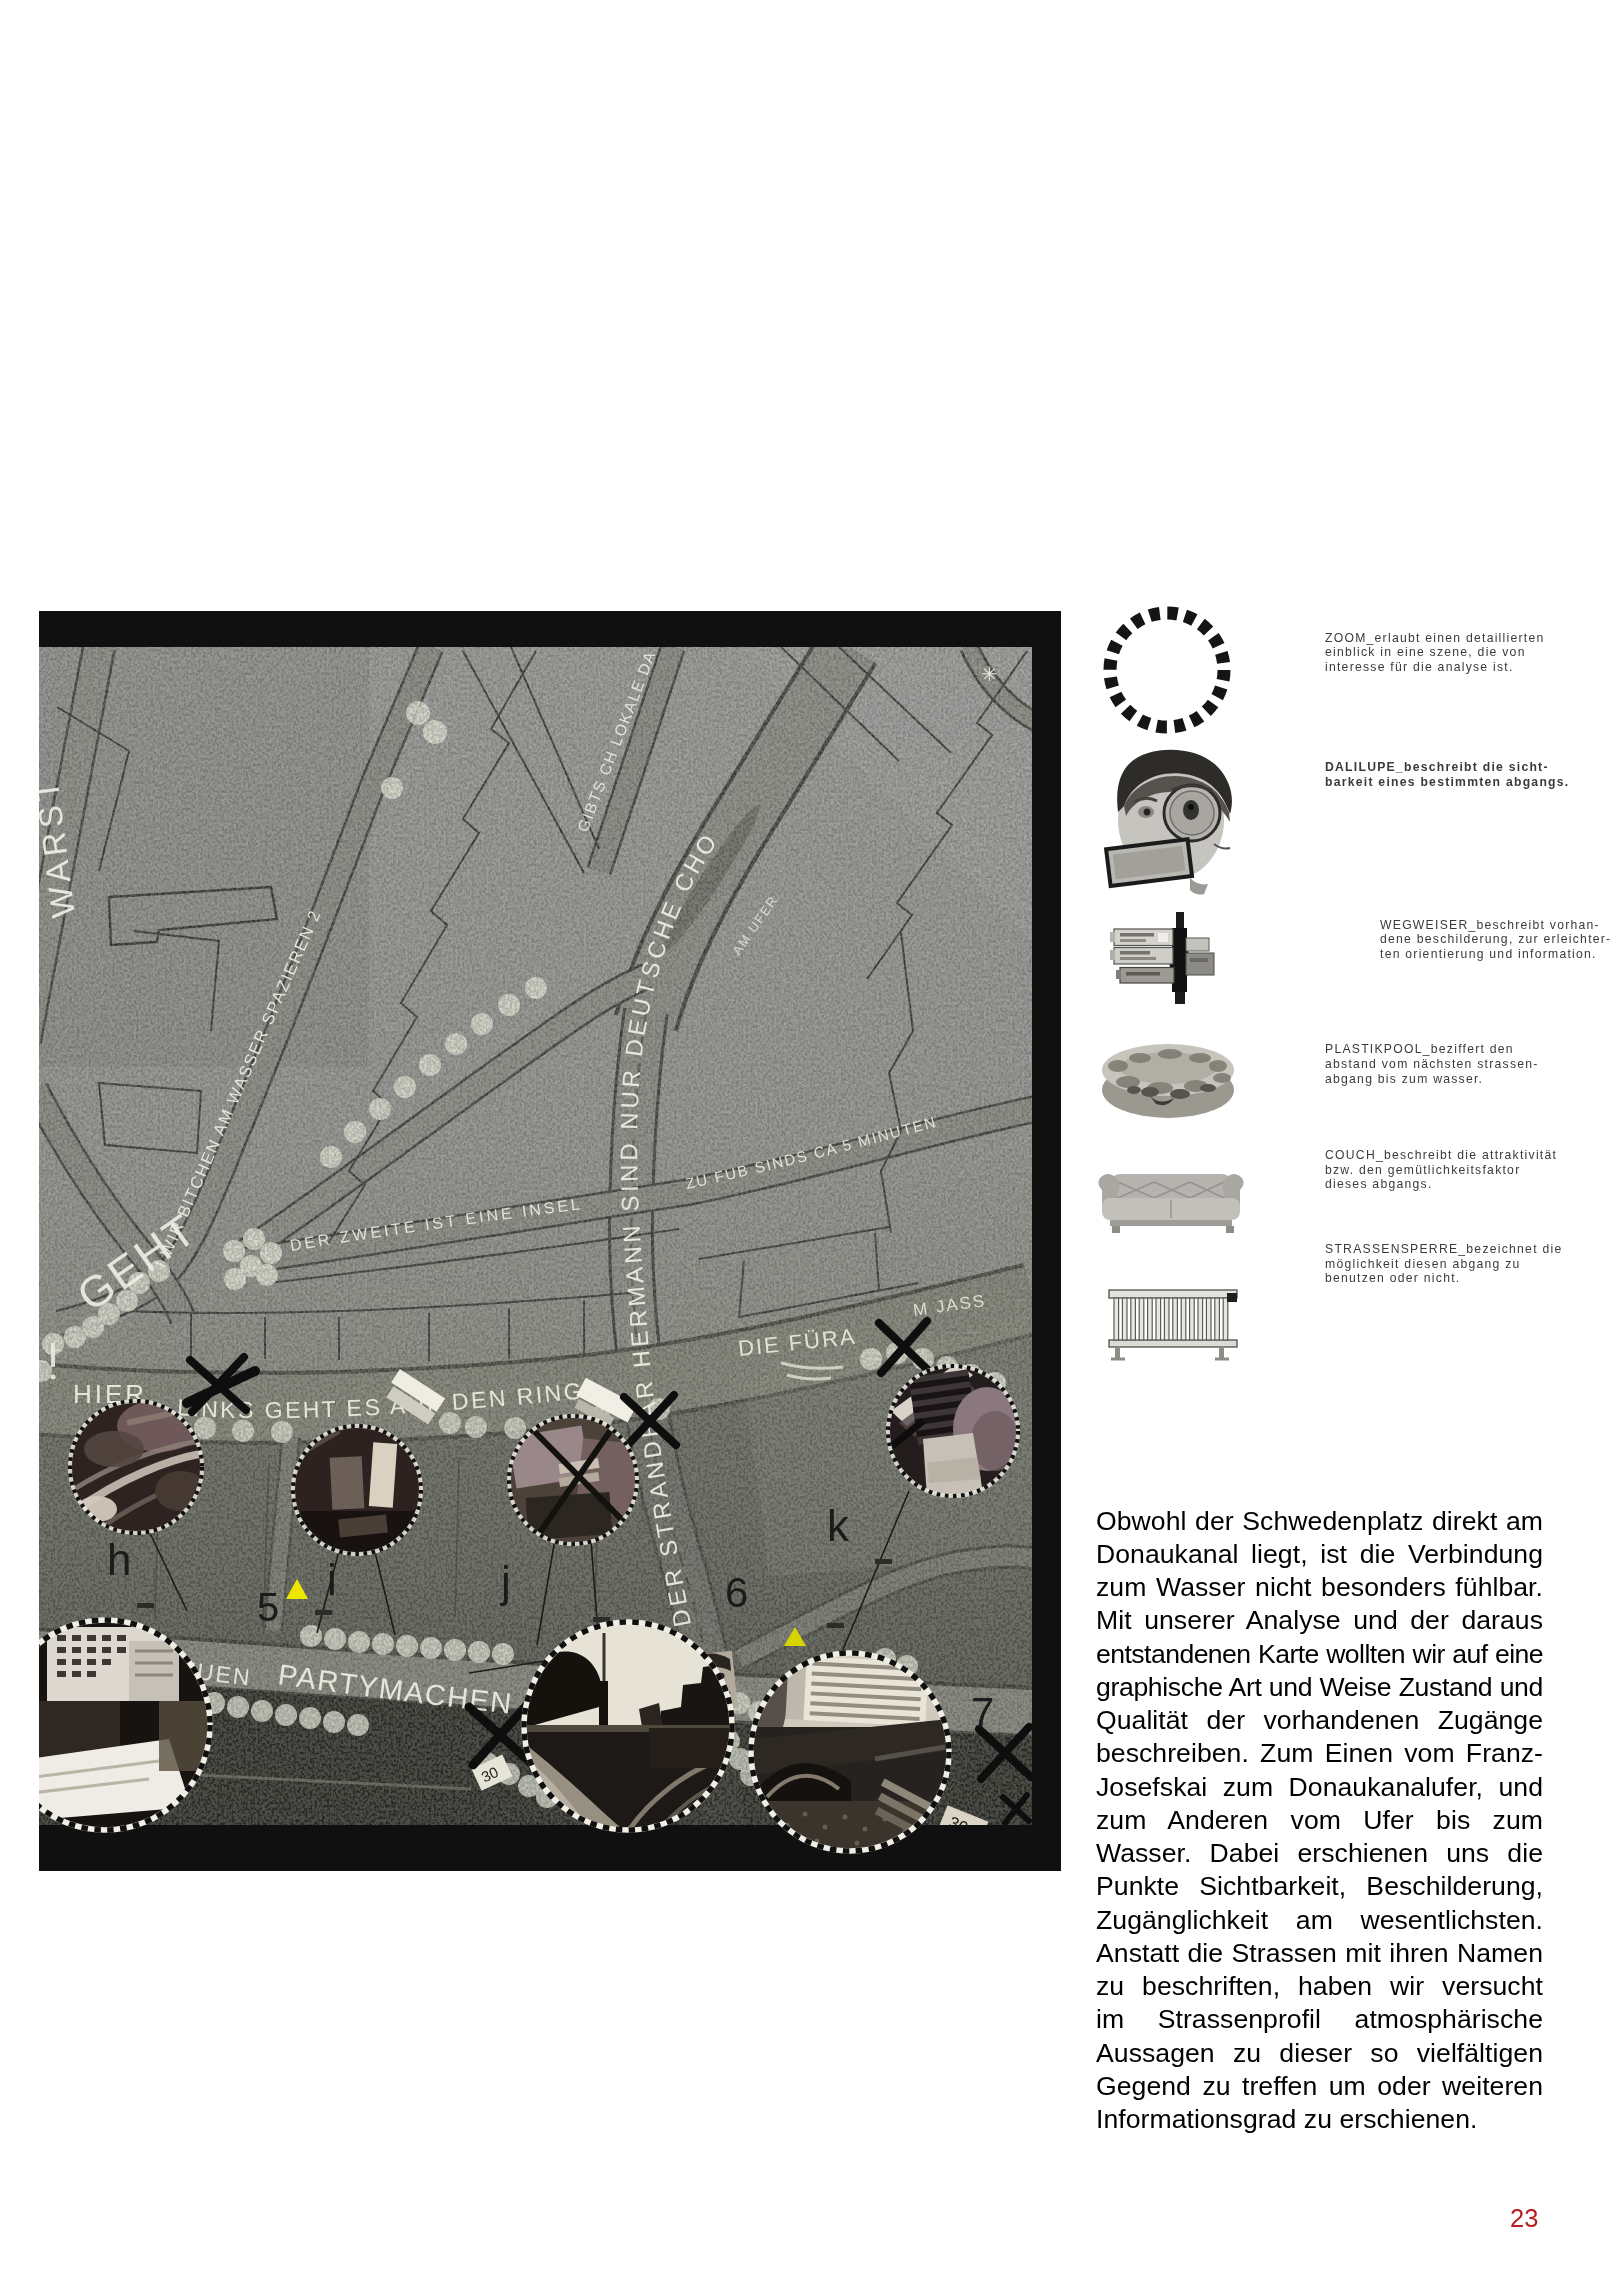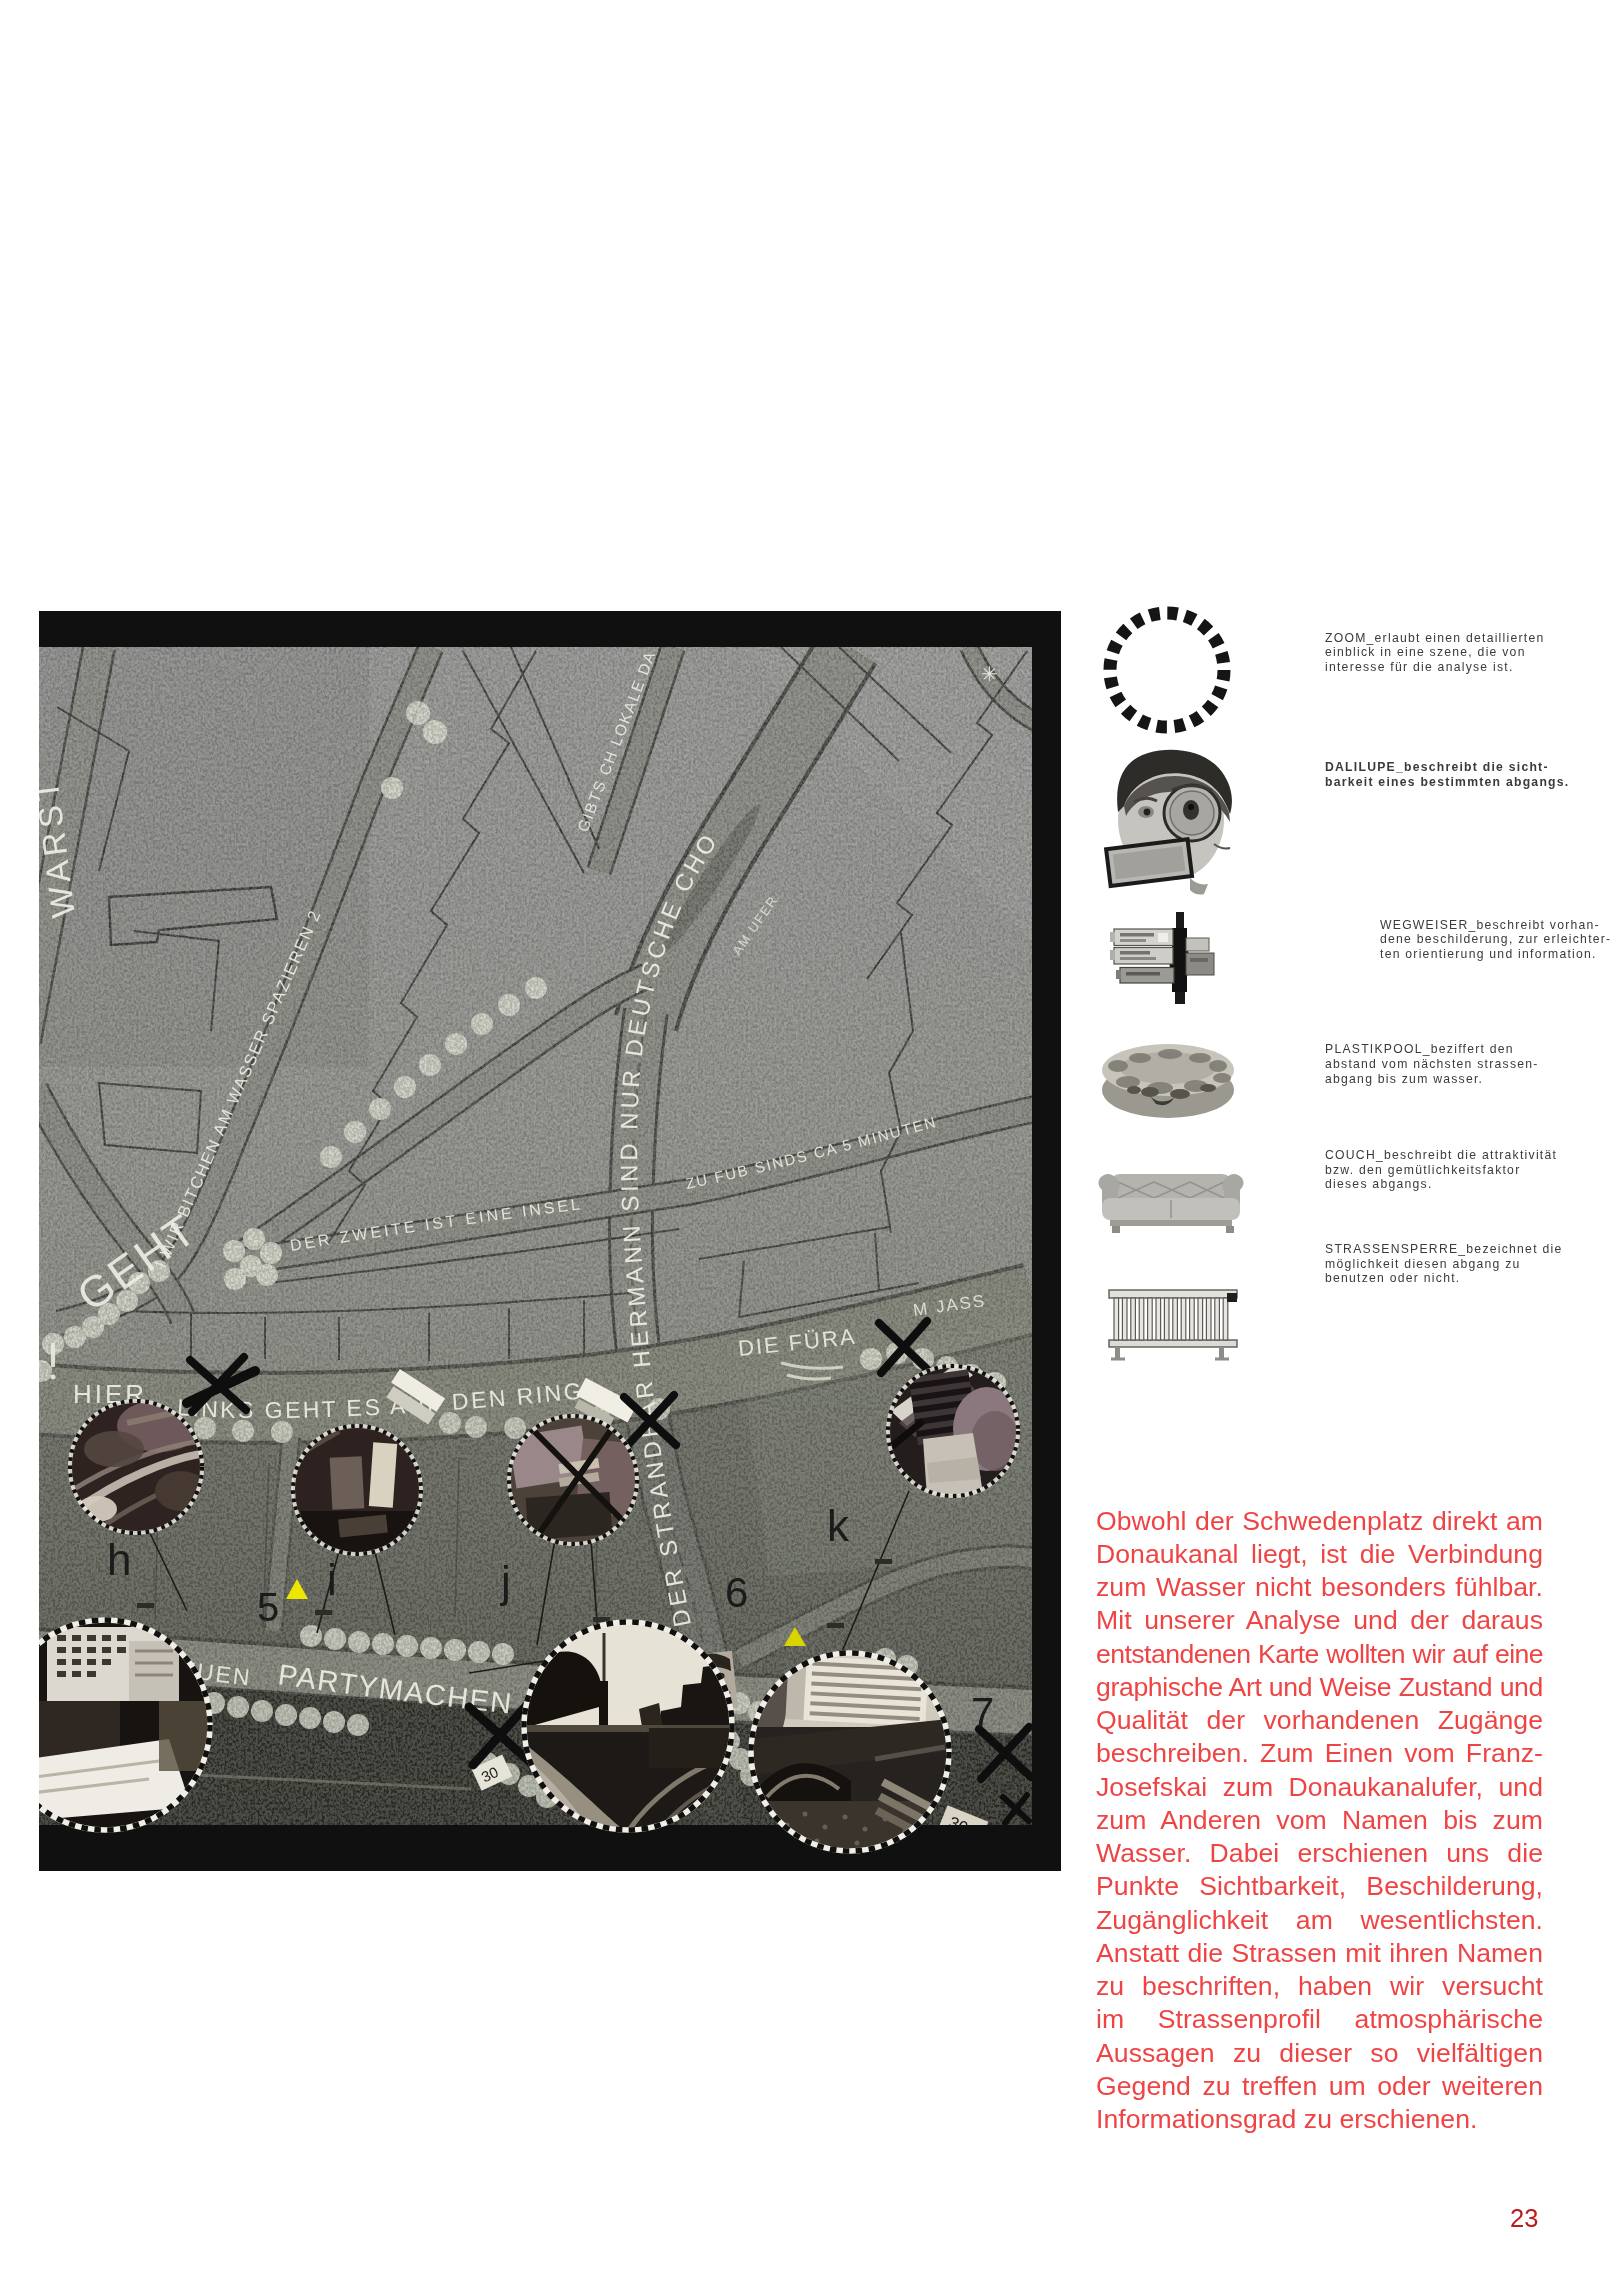--- a/index.html
+++ b/index.html
@@ -1,20 +1,20 @@
 <!DOCTYPE html>
 <html><head>
 <meta charset="utf-8">
 <style>
   html,body{margin:0;padding:0;}
   body{width:1622px;height:2283px;background:#ffffff;position:relative;
        font-family:"Liberation Sans", sans-serif;}
   .abs{position:absolute;}
   .legtxt{font-size:12.2px;line-height:14.65px;letter-spacing:1.25px;color:#3b3b3b;margin-left:30px;}
-  .para{font-size:26.6px;line-height:33.28px;color:#ef4444;
+  .para{font-size:26.6px;line-height:33.28px;color:#000000;
         width:447px;letter-spacing:0.05px;}
   .jl{text-align:justify;text-align-last:justify;white-space:nowrap;height:33.28px;}
   .pageno{font-size:25.5px;color:#b91c1c;line-height:25.5px;}
 </style>
 </head>
 <body>
 
 <svg class="abs" style="left:39px;top:611px;" width="1022" height="1260" viewBox="0 0 1022 1260">
 <defs>
   <filter id="nD" x="0" y="0" width="100%" height="100%">
@@ -668,21 +668,21 @@
 <div class="abs para" style="left:1096px;top:1504.5px;">
 <div class="jl">Obwohl der Schwedenplatz direkt am</div>
 <div class="jl">Donaukanal liegt, ist die Verbindung</div>
 <div class="jl">zum Wasser nicht besonders fühlbar.</div>
 <div class="jl">Mit unserer Analyse und der daraus</div>
 <div class="jl" style="letter-spacing:-0.55px;">entstandenen Karte wollten wir auf eine</div>
 <div class="jl" style="letter-spacing:-0.35px;">graphische Art und Weise Zustand und</div>
 <div class="jl">Qualität der vorhandenen Zugänge</div>
 <div class="jl">beschreiben. Zum Einen vom Franz-</div>
 <div class="jl">Josefskai zum Donaukanalufer, und</div>
-<div class="jl">zum Anderen vom Namen bis zum</div>
+<div class="jl">zum Anderen vom Ufer bis zum</div>
 <div class="jl">Wasser. Dabei erschienen uns die</div>
 <div class="jl">Punkte Sichtbarkeit, Beschilderung,</div>
 <div class="jl">Zugänglichkeit am wesentlichsten.</div>
 <div class="jl">Anstatt die Strassen mit ihren Namen</div>
 <div class="jl">zu beschriften, haben wir versucht</div>
 <div class="jl">im Strassenprofil atmosphärische</div>
 <div class="jl">Aussagen zu dieser so vielfältigen</div>
 <div class="jl">Gegend zu treffen um oder weiteren</div>
 <div>Informationsgrad zu erschienen.</div>
 </div>

